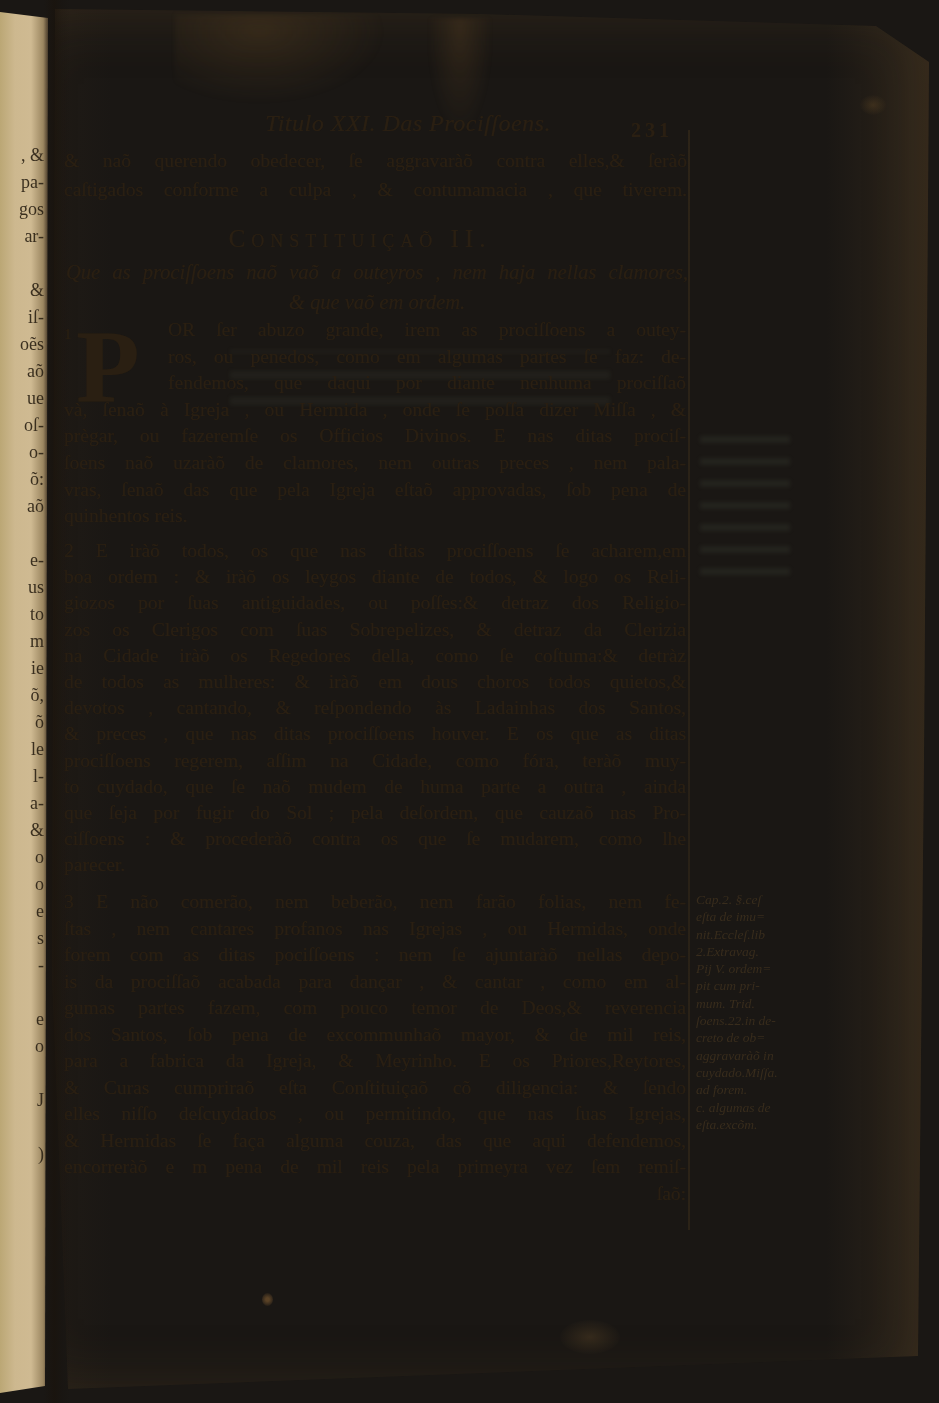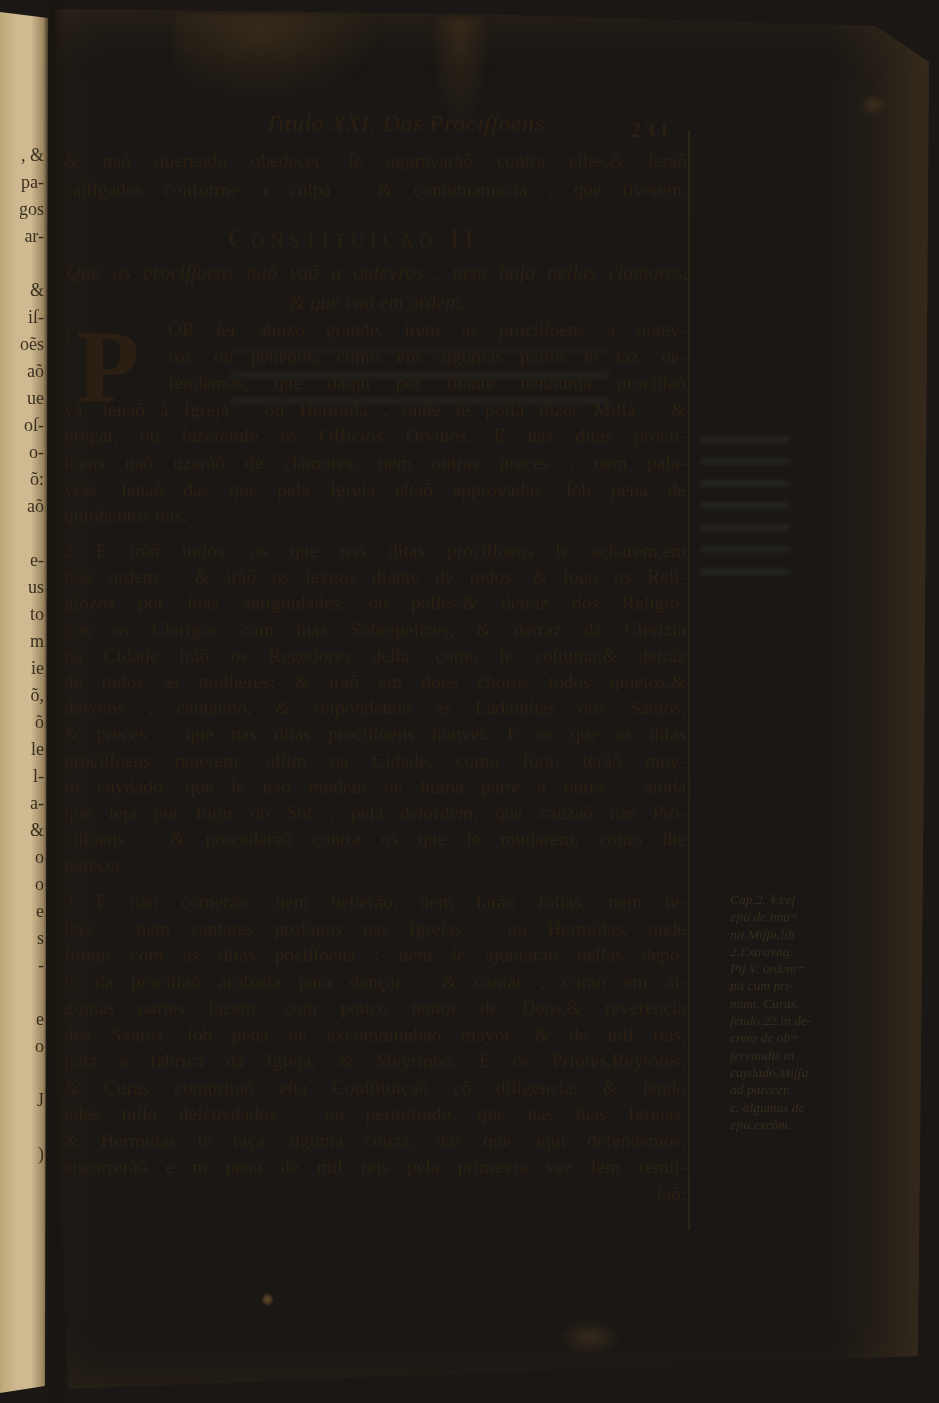--- a/index.html
+++ b/index.html
@@ -52,21 +52,21 @@
 
   #para-1{top:317px;left:64px;width:622px;font-size:19.5px;line-height:26.6px;}
   #para-1-number{top:326px;left:64px;font-size:15px;}
   #drop-cap{top:318px;left:76px;width:82px;font-size:104px;line-height:.95;font-weight:bold;}
 
   #para-2{top:538px;left:64px;width:622px;font-size:19.5px;line-height:26.2px;}
   #para-3{top:889px;left:64px;width:622px;font-size:19.5px;line-height:26.5px;}
 
   #margin-note{top:891px;left:696px;width:92px;font-style:italic;
     font-size:13.5px;line-height:17.3px;color:#382c1c;text-shadow:none;}
-  #margin-note .ln{text-align:center;text-align-last:left;white-space:nowrap;margin-left:34px;}
+  #margin-note .ln{text-align:center;text-align-last:left;white-space:nowrap;}
 
   
   .smudge{position:absolute;filter:blur(2px);pointer-events:none;}
   .speck{position:absolute;border-radius:50%;pointer-events:none;}
 </style>
 </head>
 <body>
 
 <div id="scan">
 
@@ -181,28 +181,28 @@
         <div class="ln">&amp; Curas  cumpriraõ eſta Conſtituiçaõ cõ diligencia: &amp; ſendo</div>
         <div class="ln">elles niſſo  deſcuydados , ou permitindo, que nas ſuas Igrejas,</div>
         <div class="ln">&amp; Hermidas ſe faça alguma couza, das que  aqui  defendemos,</div>
         <div class="ln">encorreràõ e m pena  de mil reis  pela primeyra  vez ſem remiſ-</div>
         <div class="ln r">ſaõ:</div>
       </div>
 
     <div class="txt" id="margin-note">
         <div class="ln">Cap.2. §.ceſ</div>
         <div class="ln">eſta de imu=</div>
-        <div class="ln">nit.Miſſa.lib</div>
+        <div class="ln">nit.Eccleſ.lib</div>
         <div class="ln">2.Extravag.</div>
         <div class="ln">Pij V. ordem=</div>
         <div class="ln">pit cum pri-</div>
-        <div class="ln">mum.  Curas.</div>
-        <div class="ln">ſendo.22.in de-</div>
+        <div class="ln">mum.  Trid.</div>
+        <div class="ln">ſoens.22.in de-</div>
         <div class="ln">creto  de ob=</div>
-        <div class="ln">ſervandis in</div>
+        <div class="ln">aggravaràõ in</div>
         <div class="ln">cuydado.Miſſa.</div>
-        <div class="ln">ad parecer.</div>
+        <div class="ln">ad forem.</div>
         <div class="ln">c. algumas de</div>
         <div class="ln nj">eſta.excõm.</div>
       </div>
   </div>
 
 </div>
 
 </body></html>

